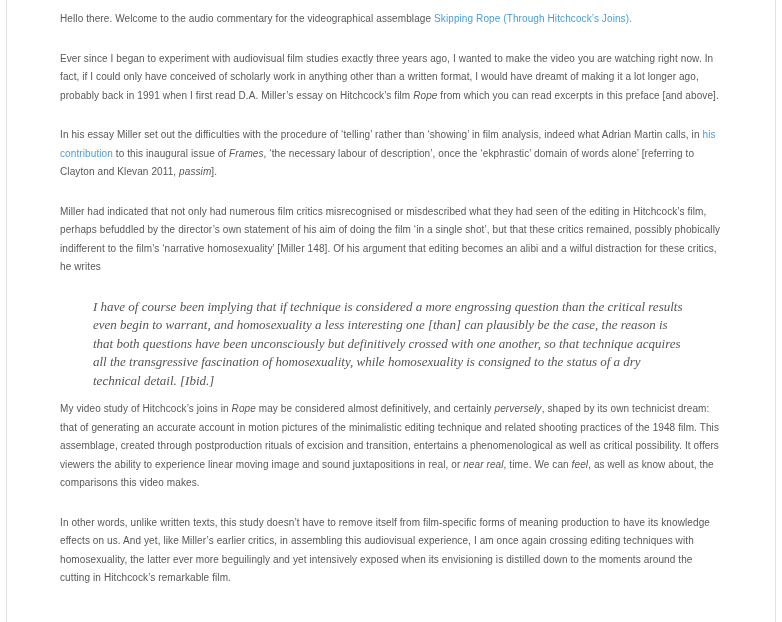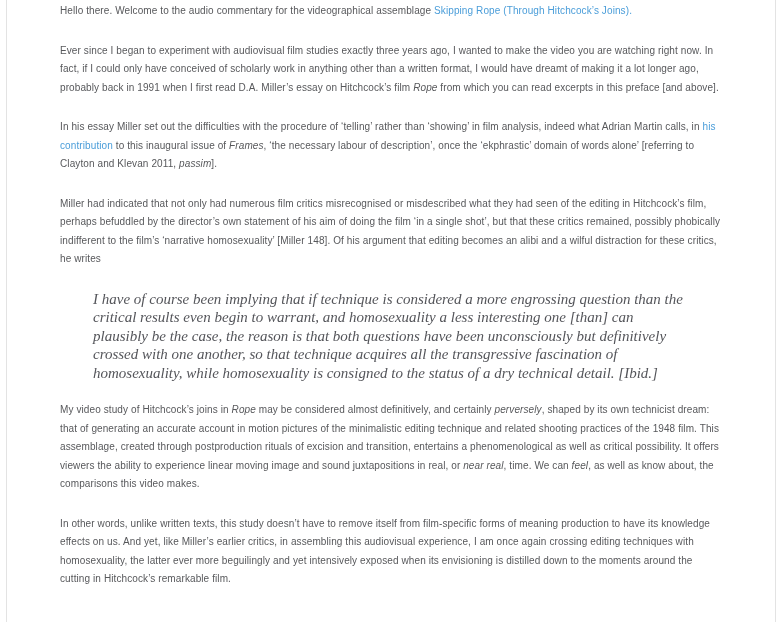--- a/index.html
+++ b/index.html
@@ -16,34 +16,34 @@
   .page {
     box-sizing: border-box;
     margin-left: 6px;
     width: 770px;
     min-height: 622px;
     background: #ffffff;
     border-left: 1px solid var(--border-color, #e3e3e3);
     border-right: 1px solid var(--border-color, #e3e3e3);
   }
   .content {
-    padding: 2px 52px 0 53px;
+    padding: 10px 52px 0 53px;
   }
   .content p {
     margin: 0 0 21px 0;
     font-size: 10px;
     line-height: 18.5px;
     color: var(--text-color, #57585b);
     letter-spacing: 0.1px;
   }
   .content blockquote {
-    margin: 0 33px 19px 33px;
+    margin: 0 33px 10px 33px;
     font-family: "Liberation Serif", "DejaVu Serif", serif;
     font-style: italic;
-    font-size: 15px;
+    font-size: 13px;
     line-height: 18.5px;
     color: var(--quote-color, #54555a);
   }
   .content a {
     color: var(--link-color, #4a9dd9);
     text-decoration: none;
     cursor: pointer;
   }
   .content em {
   }

